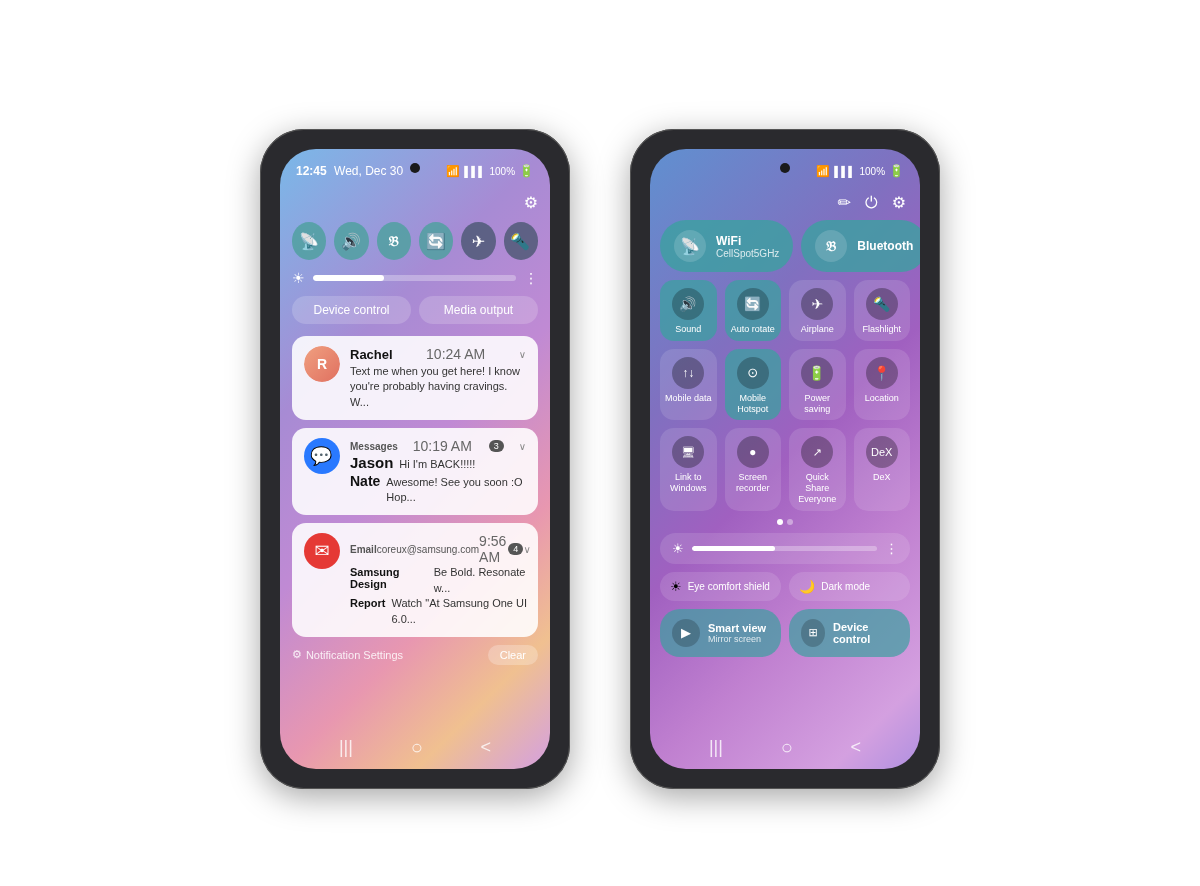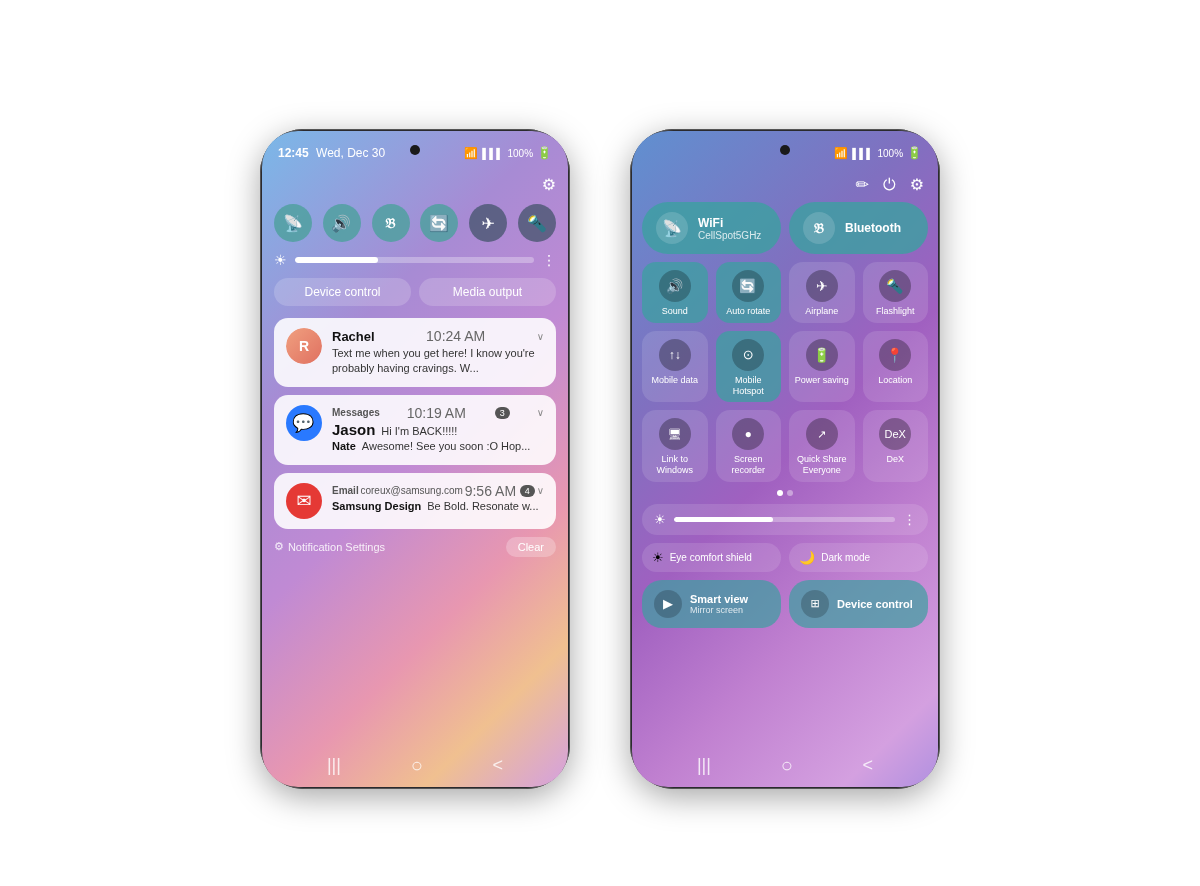--- a/index.html
+++ b/index.html
@@ -18,21 +18,21 @@
       align-items: center;
       justify-content: center;
     }
 
     
     .phone {
       width: 310px;
       height: 660px;
       background: #2a2a2e;
       border-radius: 44px;
-      padding: 2px;
+      padding: 20px;
       box-shadow: 0 8px 32px rgba(0,0,0,0.35), inset 0 0 0 1px #555;
       position: relative;
       margin-top: 32px;
     }
     .phone-screen {
       width: 100%;
       height: 100%;
       border-radius: 36px;
       overflow: hidden;
       position: relative;
@@ -530,40 +530,44 @@
               <span class="notif-app-label">Messages</span>
               <span class="notif-time">10:19 AM</span>
               <span class="notif-count-badge">3</span>
               <span style="font-size:10px;color:#888;">∨</span>
             </div>
             <div class="notif-title-row2">
               <span class="notif-sender" style="font-size:15px;">Jason</span>
               <span class="notif-text" style="margin:0;">Hi I'm BACK!!!!!</span>
             </div>
             <div class="notif-title-row2">
-              <span class="notif-sender" style="font-size:11px;">Nate</span>
+              <span class="notif-sender" style="font-size:14px;">Nate</span>
               <span class="notif-text" style="margin:0;">Awesome! See you soon :O Hop...</span>
             </div>
           </div>
         </div>
 
         <div class="notif-card">
           <div class="notif-avatar notif-email-icon" style="font-size:18px;display:flex;align-items:center;justify-content:center;background:#e53935;color:#fff;border-radius:50%;width:36px;height:36px;">✉</div>
           <div class="notif-content">
             <div class="notif-title-row">
               <span class="notif-app-label">Email</span>
               <span class="notif-sub">coreux@samsung.com</span>
               <span class="notif-time">9:56 AM</span>
               <span class="notif-count-badge">4</span>
               <span style="font-size:10px;color:#888;">∨</span>
             </div>
             <div class="notif-title-row2">
               <span class="notif-sender" style="font-size:11px;">Samsung Design</span>
               <span class="notif-text" style="margin:0;">Be Bold. Resonate w...</span>
             </div>
+            <div class="notif-title-row2">
+              <span class="notif-sender" style="font-size:11px;">Report</span>
+              <span class="notif-text" style="margin:0;">Watch "At Samsung One UI 6.0...</span>
+            </div>
           </div>
         </div>
 
         <div class="notif-footer">
           <div class="notif-settings">
             <span>⚙</span>
             <span>Notification Settings</span>
           </div>
           <button class="notif-clear">Clear</button>
         </div>

